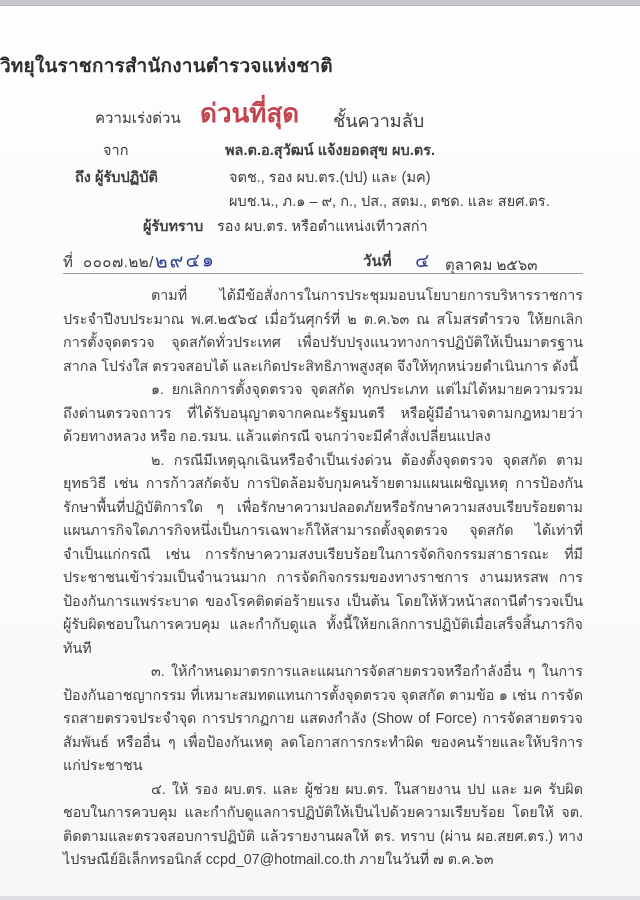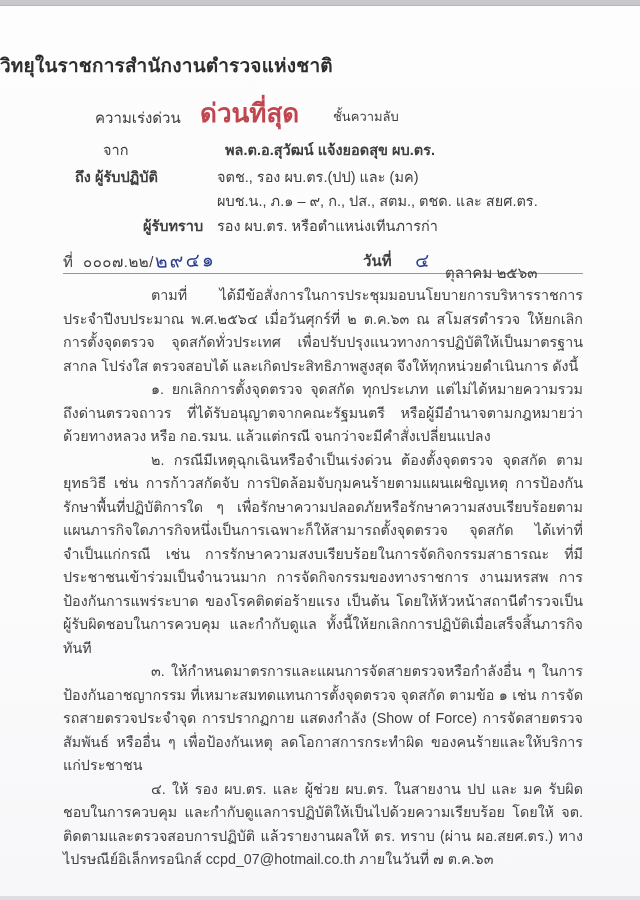--- a/index.html
+++ b/index.html
@@ -42,30 +42,30 @@
     font-size: 15px;
   }
   .meta-urgency-value {
     position: absolute; left: 200px; top: 0;
     font-size: 26px;
     font-weight: bold;
     color: var(--urgency-red, #c0454e);
   }
   .meta-secrecy-label {
     position: absolute; left: 333px; top: 14px;
-    font-size: 13px;
+    font-size: 18px;
   }
   .addr-row { position: relative; min-height: 24px; line-height: 24px; font-size: 14.5px; }
   .addr-label { position: absolute; top: 0; }
   .addr-label.bold { font-weight: bold; }
   .addr-value { margin-left: 217px; }
   .addr-value.bold { font-weight: bold; }
   .from-row { margin-top: 4px; margin-left: 8px; }
   .from-row .addr-label { left: 95px; }
-  .to-row { margin-top: 3px; }
+  .to-row { margin-top: 3px; padding-left: 12px; }
   .to-row .addr-label { left: 75px; }
   .ack-row { margin-top: 1px; }
   .ack-row .addr-label { left: 143px; }
   .ref-row {
     position: relative;
     height: 30px;
     margin: 6px 57px 0 63px;
     border-bottom: 1px solid #97979c;
     font-size: 15px;
   }
@@ -73,21 +73,21 @@
   .ref-no-printed { position: absolute; left: 20px; top: 6px; letter-spacing: 0.5px; }
   .handwritten {
     color: var(--ink-blue, #2b3f8e);
     font-size: 19px;
     transform: rotate(-2deg);
     letter-spacing: 2px;
   }
   .ref-no-handwritten { position: absolute; left: 92px; top: 1px; display: inline-block; }
   .ref-date-label { position: absolute; left: 300px; top: 5px; font-weight: bold; }
   .ref-date-day { position: absolute; left: 352px; top: 1px; display: inline-block; }
-  .ref-date-printed { position: absolute; left: 382px; top: 17px; text-align: right; }
+  .ref-date-printed { position: absolute; left: 382px; top: 9px; text-align: right; }
   .body-text {
     margin: 10px 57px 0 63px;
     font-size: 14.3px;
     line-height: 23.5px;
     text-align: justify;
     color: #424244;
   }
   .body-text p { text-indent: 88px; }
 </style>
 </head>
@@ -110,21 +110,21 @@
   </div>
 
   <div class="addr-row to-row">
     <span class="addr-label bold">ถึง  ผู้รับปฏิบัติ</span>
     <div class="addr-value">จตช., รอง ผบ.ตร.(ปป) และ (มค)</div>
     <div class="addr-value">ผบช.น., ภ.๑ – ๙, ก., ปส., สตม., ตชด. และ สยศ.ตร.</div>
   </div>
 
   <div class="addr-row ack-row">
     <span class="addr-label bold">ผู้รับทราบ</span>
-    <div class="addr-value">รอง ผบ.ตร. หรือตำแหน่งเทีนภารก่า</div>
+    <div class="addr-value">รอง ผบ.ตร. หรือตำแหน่งเทีาวสก่า</div>
   </div>
 
   <div class="ref-row">
     <span class="ref-no-label">ที่</span>
     <span class="ref-no-printed">๐๐๐๗.๒๒/</span>
     <span class="ref-no-handwritten handwritten">๒๙๔๑</span>
     <span class="ref-date-label">วันที่</span>
     <span class="ref-date-day handwritten">๔</span>
     <span class="ref-date-printed">ตุลาคม ๒๕๖๓</span>
   </div>

